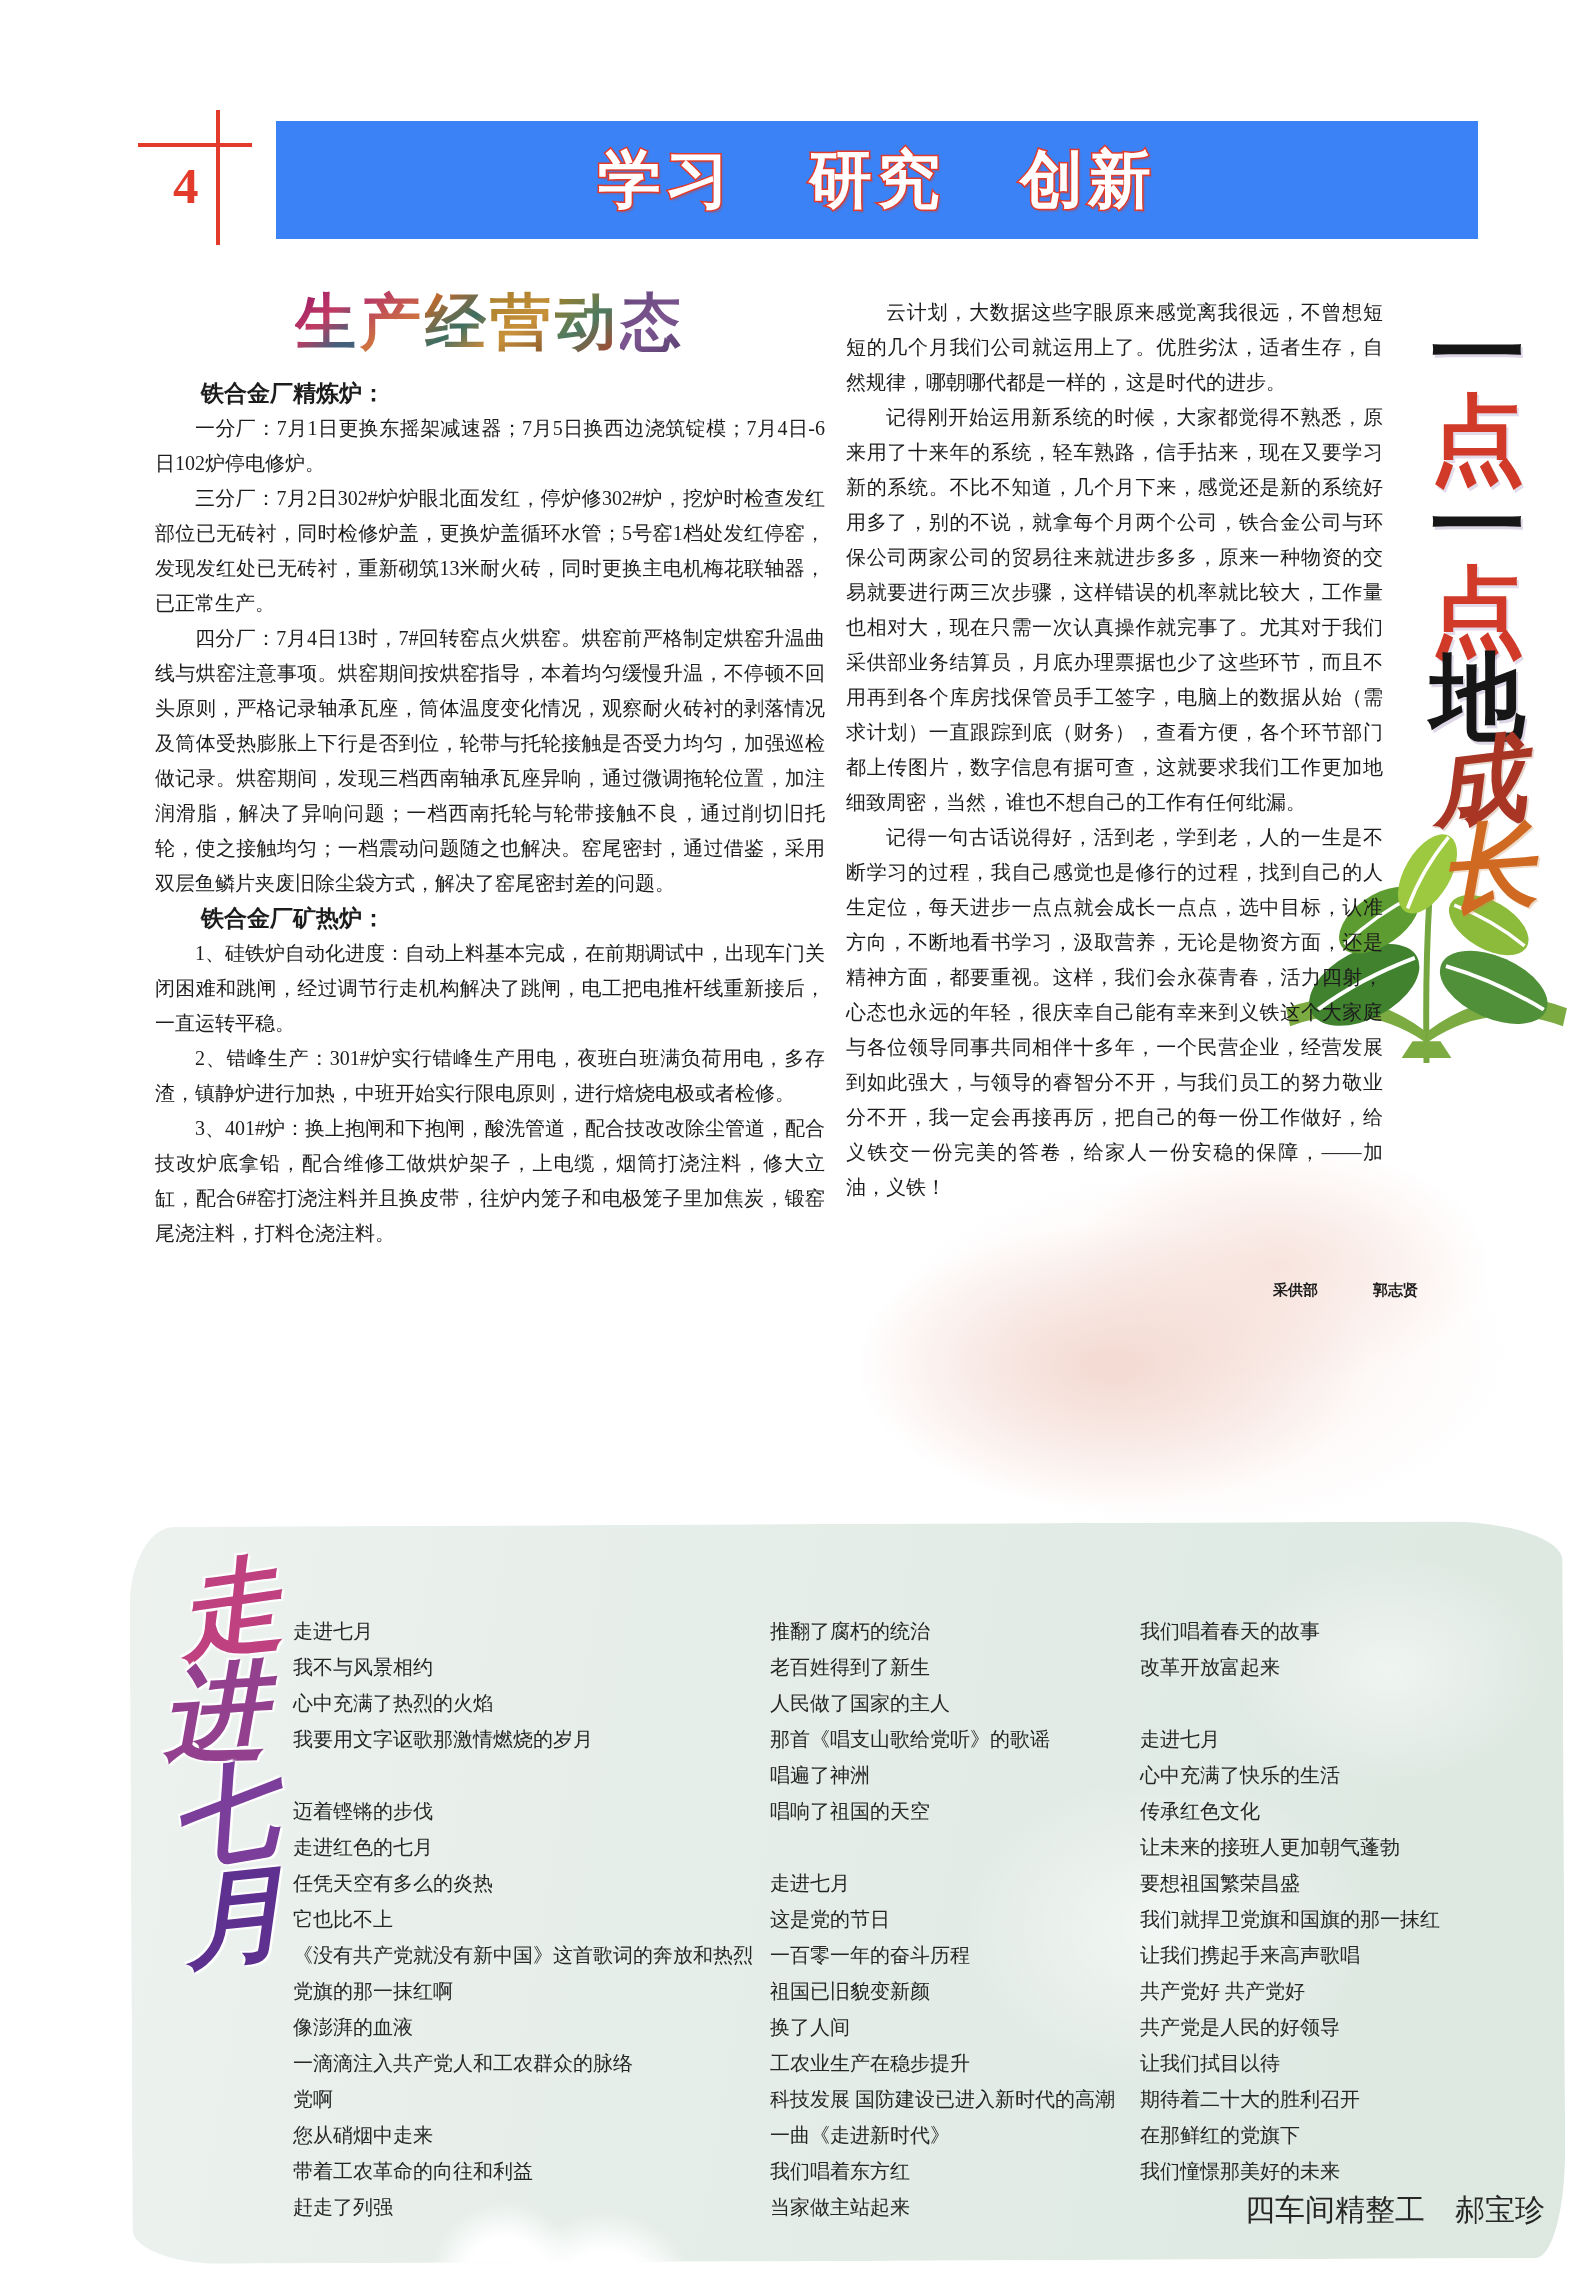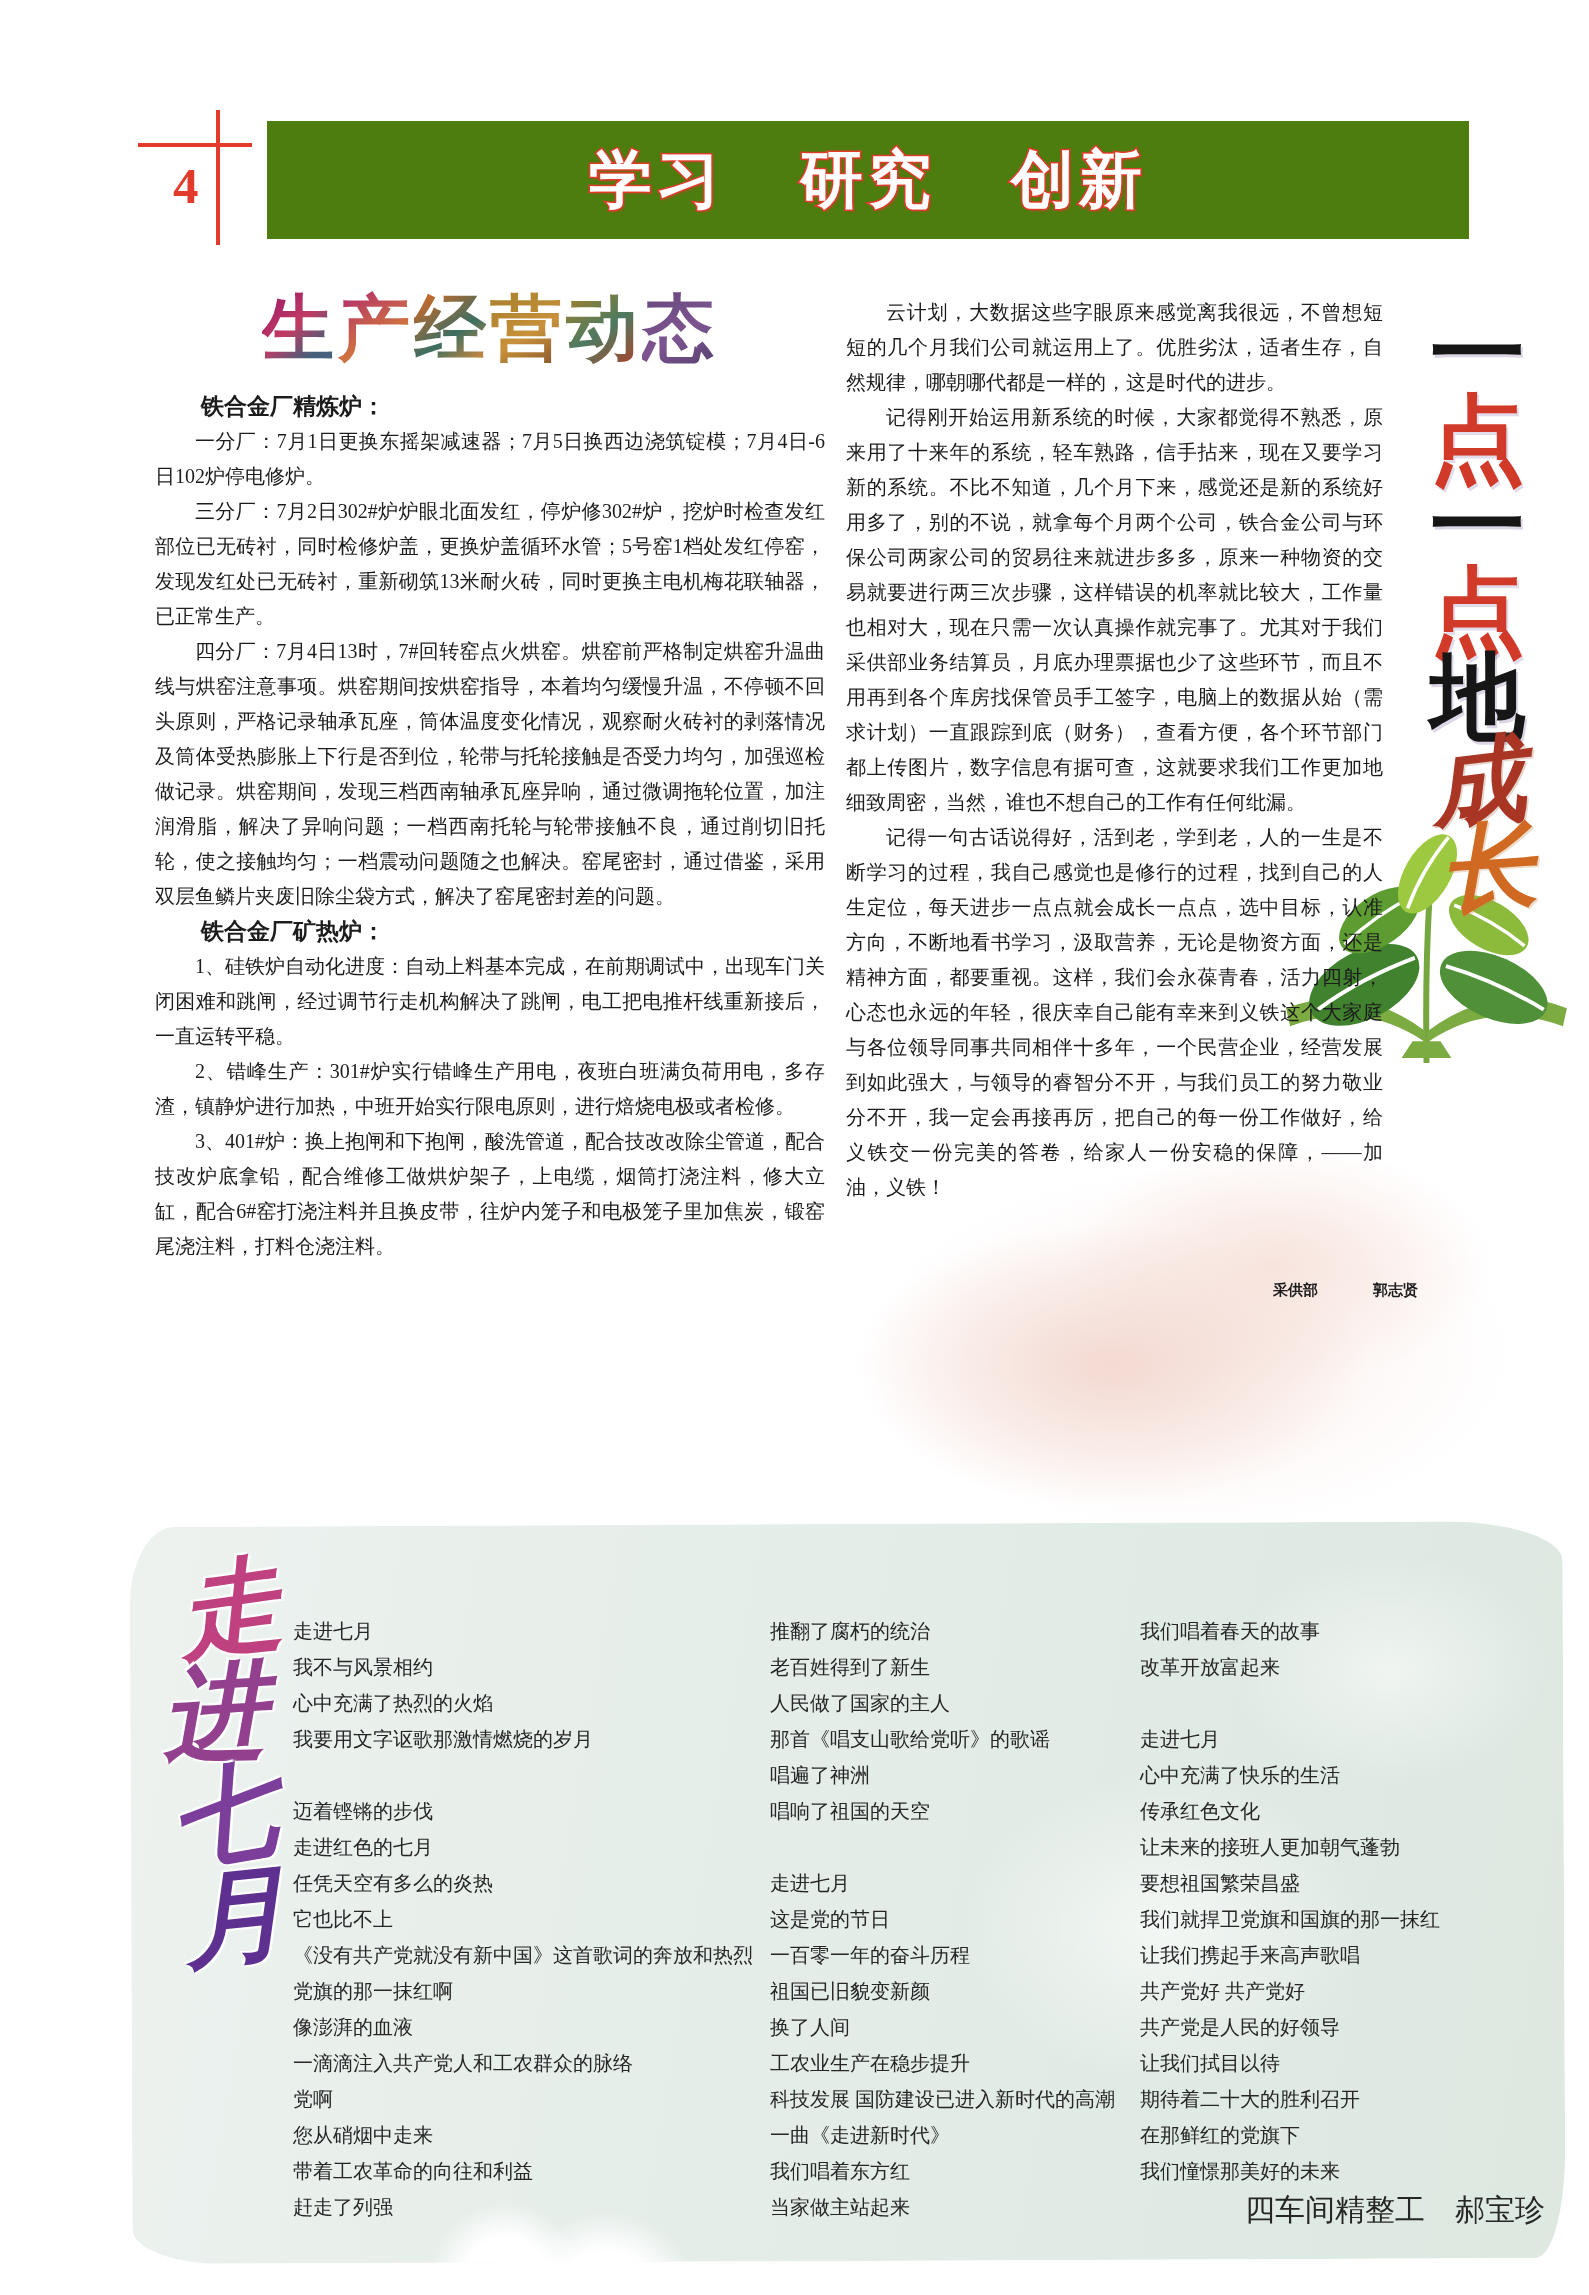--- a/index.html
+++ b/index.html
@@ -5,30 +5,30 @@
   html,body{margin:0;padding:0;background:#ffffff;}
   .page{position:relative;width:1589px;height:2295px;background:#ffffff;overflow:hidden;
         font-family:"Liberation Serif","DejaVu Serif",serif;color:#1c1c1c;}
 
   
   .reg-v{position:absolute;left:216px;top:110px;width:3.5px;height:135px;background:#e23a2b;}
   .reg-h{position:absolute;left:138px;top:143px;width:114px;height:4px;background:#e23a2b;}
   .page-num{position:absolute;left:173px;top:157px;font-size:51px;font-weight:bold;color:#e23a2b;}
 
   
-  .banner{position:absolute;left:267px;top:121px;width:1202px;height:118px;background:#4d7c0f;
+  .banner{position:absolute;left:276px;top:121px;width:1202px;height:118px;background:#3b82f6;
           display:flex;align-items:center;justify-content:center;gap:75px;}
   .banner-word{font-family:"Liberation Sans","DejaVu Sans",sans-serif;font-size:63px;font-weight:900;
           letter-spacing:5px;color:#ffffff;-webkit-text-stroke:3px #e23a2b;paint-order:stroke fill;
           text-shadow:2.5px 3px 1px rgba(214,62,40,0.28);}
 
   
   .left-col{position:absolute;left:155px;top:287px;width:670px;}
   .main-title{margin:0 0 19px 0;text-align:center;font-family:"Liberation Sans","DejaVu Sans",sans-serif;
-          font-size:72px;line-height:1.15;font-weight:900;letter-spacing:4px;}
+          font-size:61px;line-height:1.15;font-weight:900;letter-spacing:4px;}
   .main-title span{background-clip:text;-webkit-background-clip:text;color:transparent;display:inline-block;}
   .tc0{background-image:linear-gradient(140deg,#a82567 20%,#c13b63 45%,#44607a 75%);}
   .tc1{background-image:linear-gradient(150deg,#b5326a 10%,#cf7340 60%,#476179 95%);}
   .tc2{background-image:linear-gradient(145deg,#c06a2e 15%,#3c6e62 55%,#d58a3a 90%);}
   .tc3{background-image:linear-gradient(150deg,#b08430 20%,#c8913a 55%,#8a5a2e 90%);}
   .tc4{background-image:linear-gradient(145deg,#9b8030 10%,#4d7a60 50%,#a34a33 90%);}
   .tc5{background-image:linear-gradient(150deg,#6b4a80 15%,#7d5590 55%,#564070 95%);}
   .para{margin:0;font-size:20px;line-height:35px;text-align:justify;text-indent:2em;}
   .bold-head{margin:0;font-size:23px;line-height:35px;font-weight:bold;text-indent:2em;
           font-family:"Liberation Serif","DejaVu Serif",serif;}

